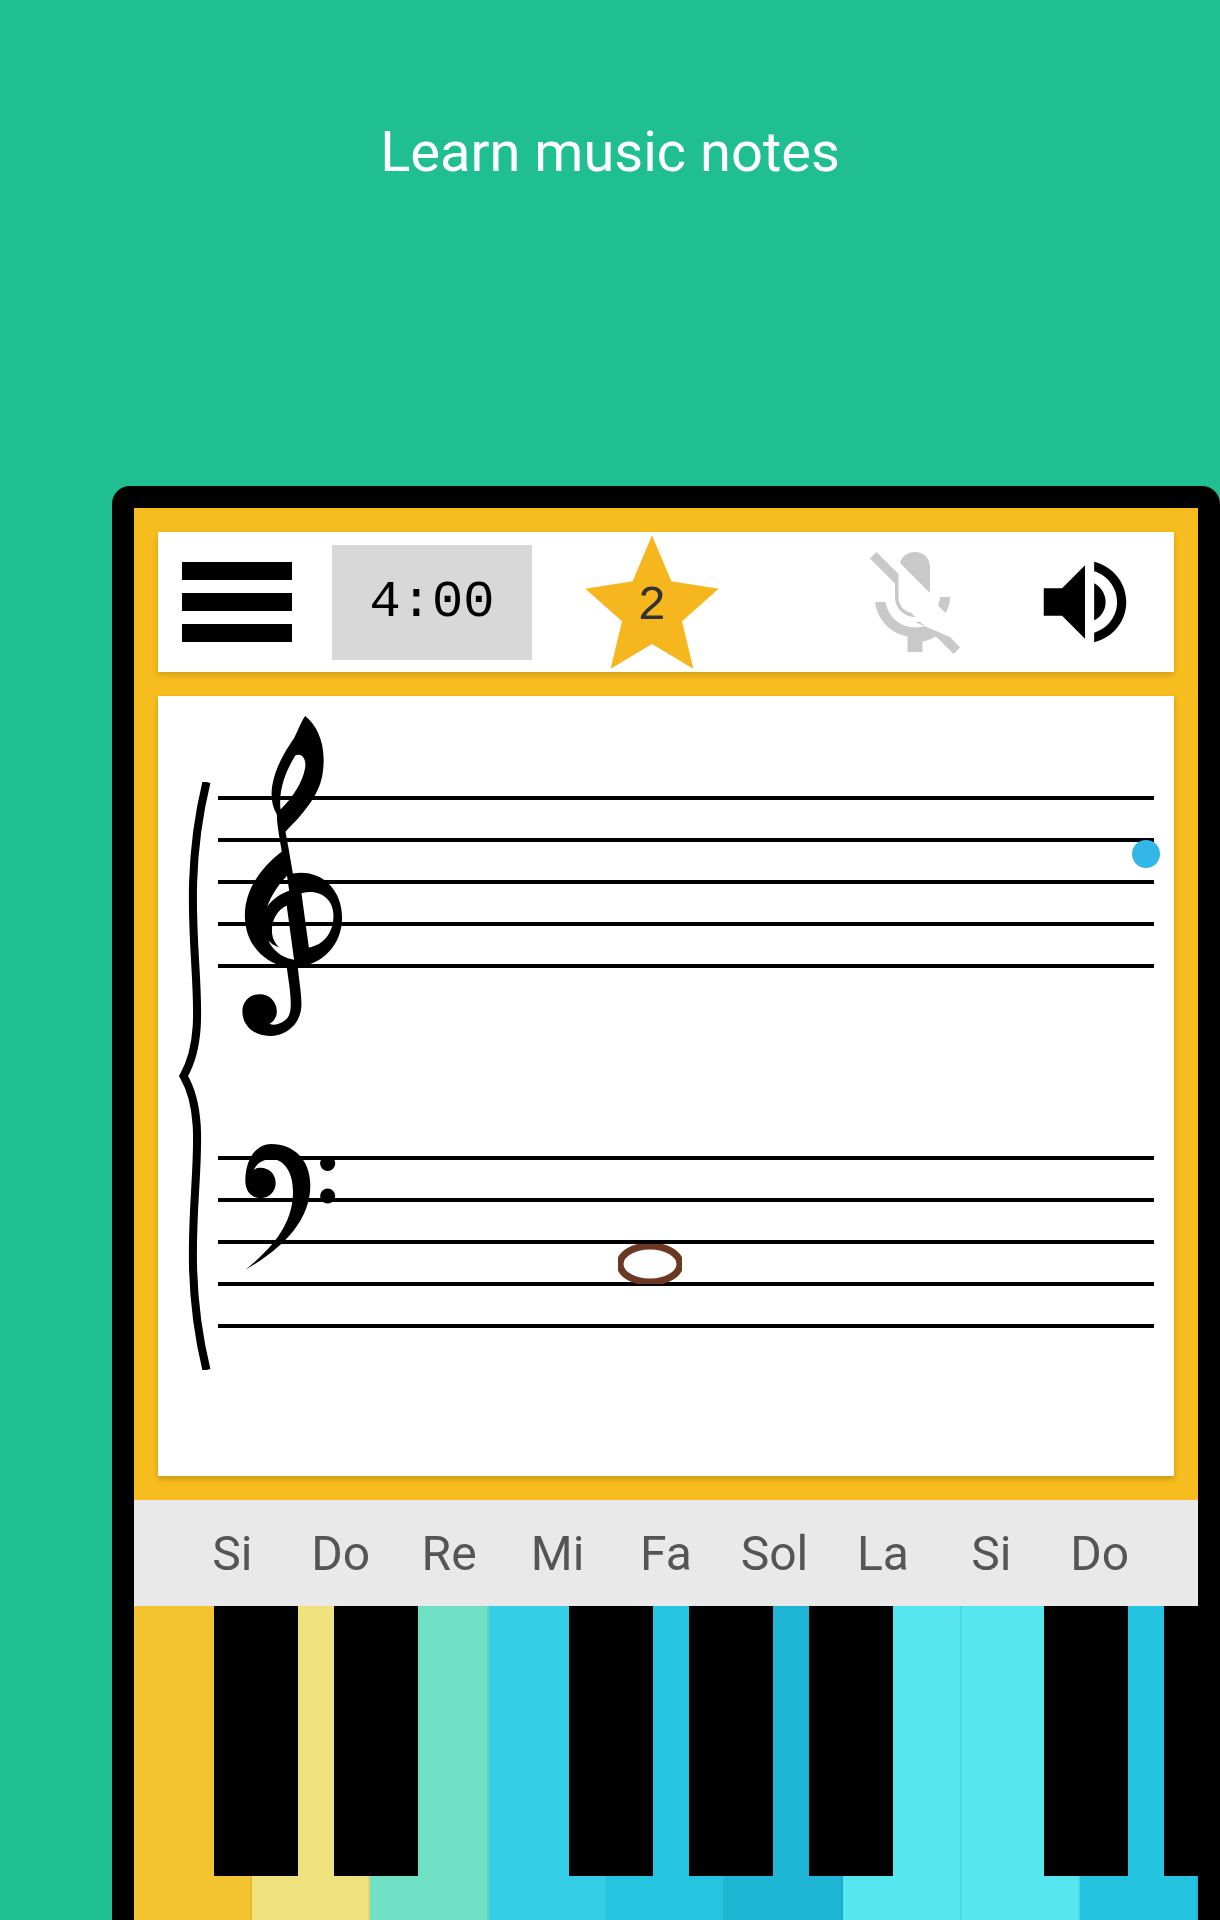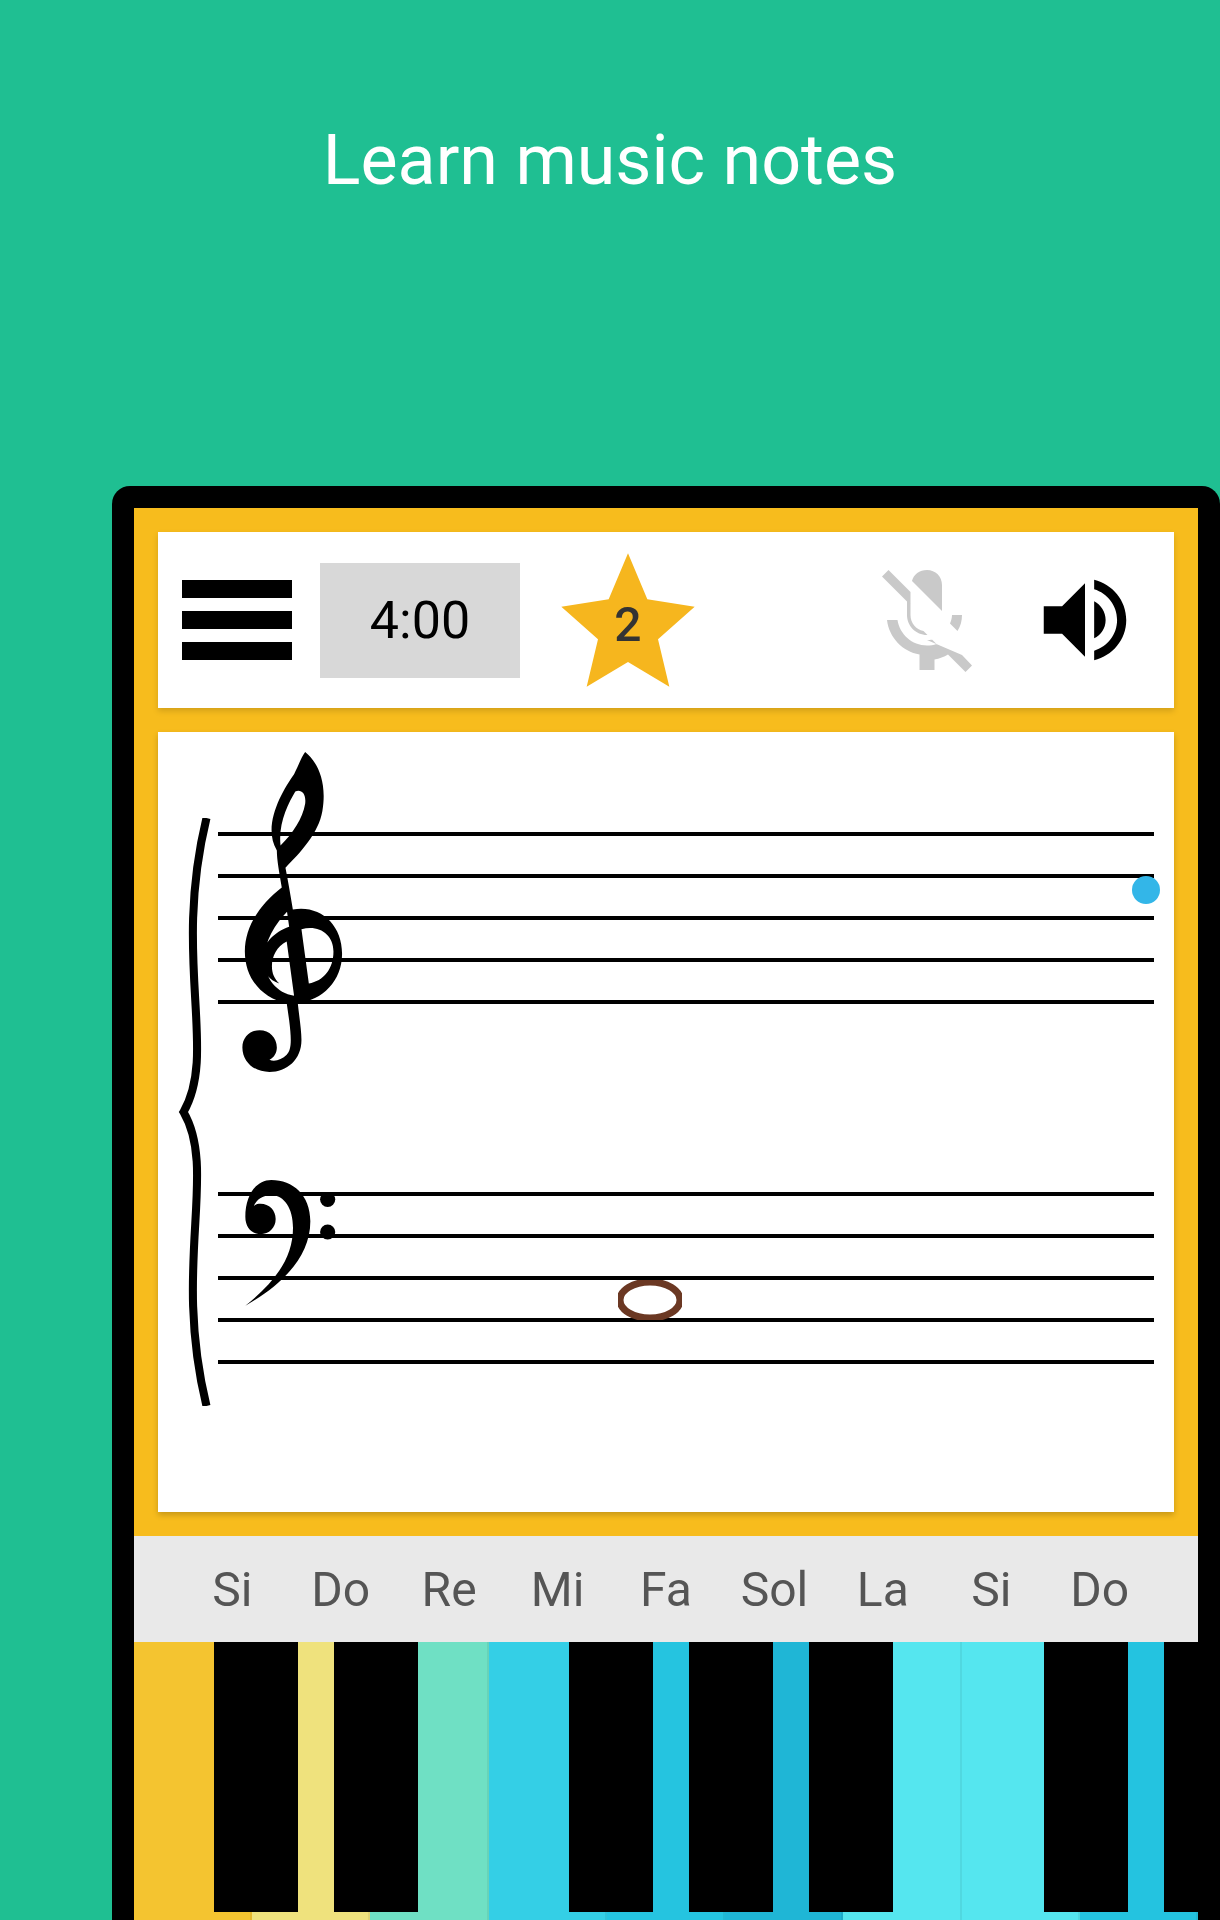--- a/index.html
+++ b/index.html
@@ -9,21 +9,21 @@
       width:1220px;
       height:1920px;
       overflow:hidden;
       position:relative;
     }
 
     
     .headline {
       color:#ffffff;
       text-align:center;
-      font-size:70px;
+      font-size:56px;
       line-height:1.15;
       font-weight:400;
       padding-top:120px;
     }
 
     
     .phone-frame {
       position:absolute;
       left:112px;
       top:486px;
@@ -38,26 +38,27 @@
       width:100%;
       height:100%;
       display:flex;
       flex-direction:column;
     }
 
     
     .toolbar {
       background:#ffffff;
       margin:24px;
-      height:176px;
+      height:140px;
       display:flex;
       align-items:center;
       padding:0 24px;
-      gap:28px;
+      gap:40px;
       box-shadow:0 3px 6px rgba(0,0,0,.15);
+      font-family:Liberation Mono, monospace;
     }
 
     .menu-icon { width:110px; height:80px; display:flex; flex-direction:column; justify-content:space-between; cursor:pointer; }
     .menu-icon div { height:18px; background:#000; }
 
     .timer {
       background:#d8d8d8;
       width:200px; height:115px;
       display:flex; align-items:center; justify-content:center;
       font-size:52px; color:#000;
@@ -91,21 +92,21 @@
     .note { position:absolute; left:440px; top:508px; width:64px; height:40px; }
 
     .blue-dot { position:absolute; right:-6px; top:104px; width:28px; height:28px; background:#33b6e8; border-radius:50%; }
 
     
     .note-strip {
       background:#e9e9e9;
       height:106px;
       display:flex;
       align-items:center;
-      justify-content:space-between;
+      justify-content:center;
       padding:0 44px;
       font-size:48px;
       color:#555;
     }
     .note-strip span { flex:1; text-align:center; }
 
     .piano {
       position:relative;
       height:350px;
       display:flex;

